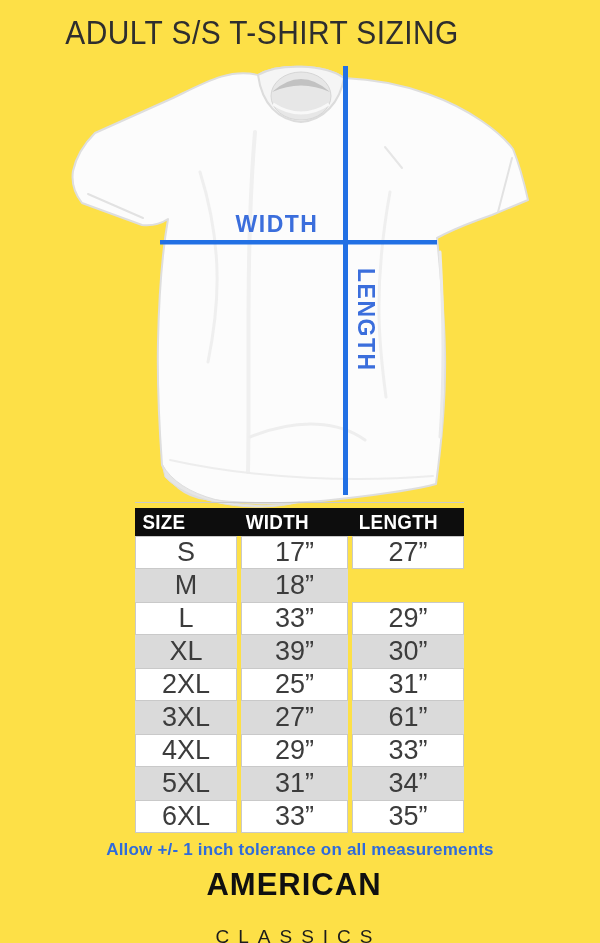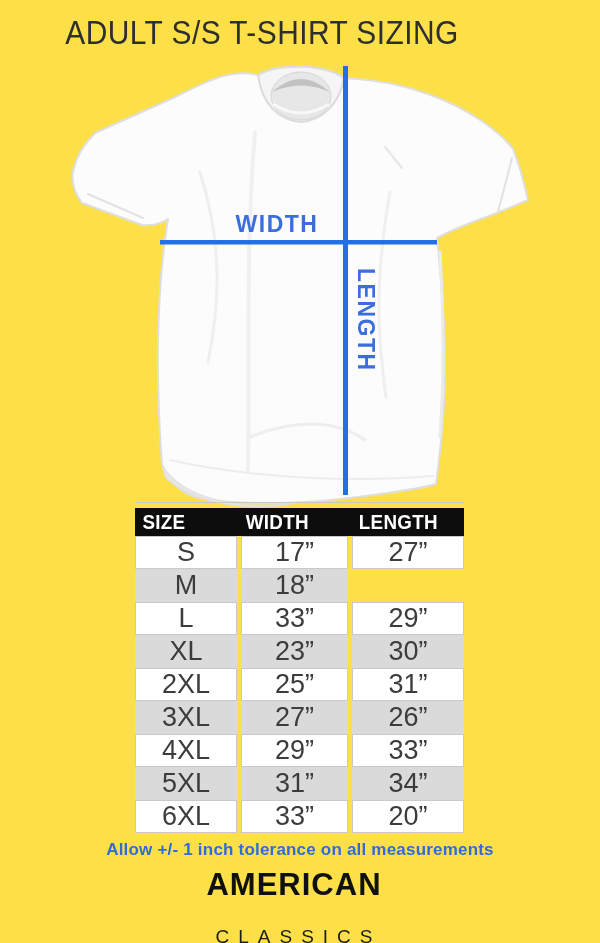--- a/index.html
+++ b/index.html
@@ -136,47 +136,47 @@
       <span class="cell">M</span>
       <span class="cell">18”</span>
     </div>
     <div class="trow">
       <span class="cell">L</span>
       <span class="cell">33”</span>
       <span class="cell">29”</span>
     </div>
     <div class="trow striped">
       <span class="cell">XL</span>
-      <span class="cell">23”</span>
+      <span class="cell">39”</span>
       <span class="cell">30”</span>
     </div>
     <div class="trow">
       <span class="cell">2XL</span>
       <span class="cell">25”</span>
       <span class="cell">31”</span>
     </div>
     <div class="trow striped">
       <span class="cell">3XL</span>
       <span class="cell">27”</span>
-      <span class="cell">26”</span>
+      <span class="cell">61”</span>
     </div>
     <div class="trow">
       <span class="cell">4XL</span>
       <span class="cell">29”</span>
       <span class="cell">33”</span>
     </div>
     <div class="trow striped">
       <span class="cell">5XL</span>
       <span class="cell">31”</span>
       <span class="cell">34”</span>
     </div>
     <div class="trow">
       <span class="cell">6XL</span>
       <span class="cell">33”</span>
-      <span class="cell">20”</span>
+      <span class="cell">35”</span>
     </div>
   </div>
 
   <div class="tolerance-note">Allow +/- 1 inch tolerance on all measurements</div>
 
   <div class="brand">
     <span class="brand-line1">AMERICAN</span>
     <span class="brand-line2">CLASSICS</span>
   </div>
 

